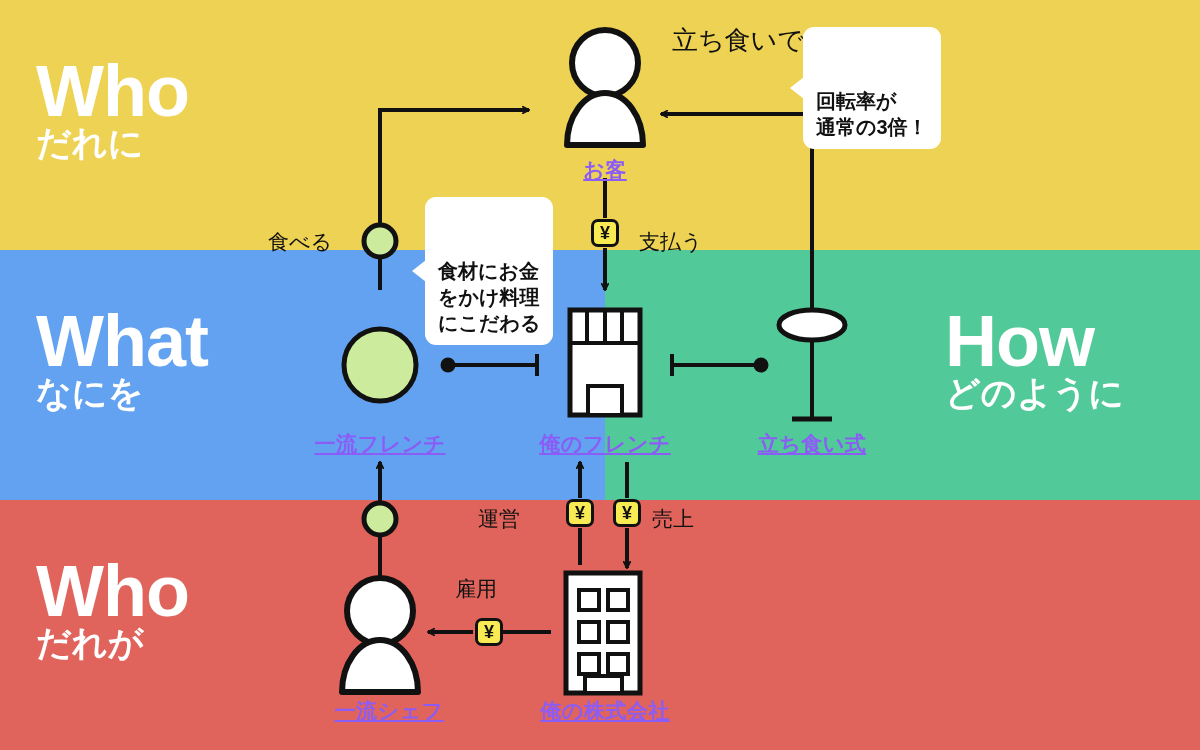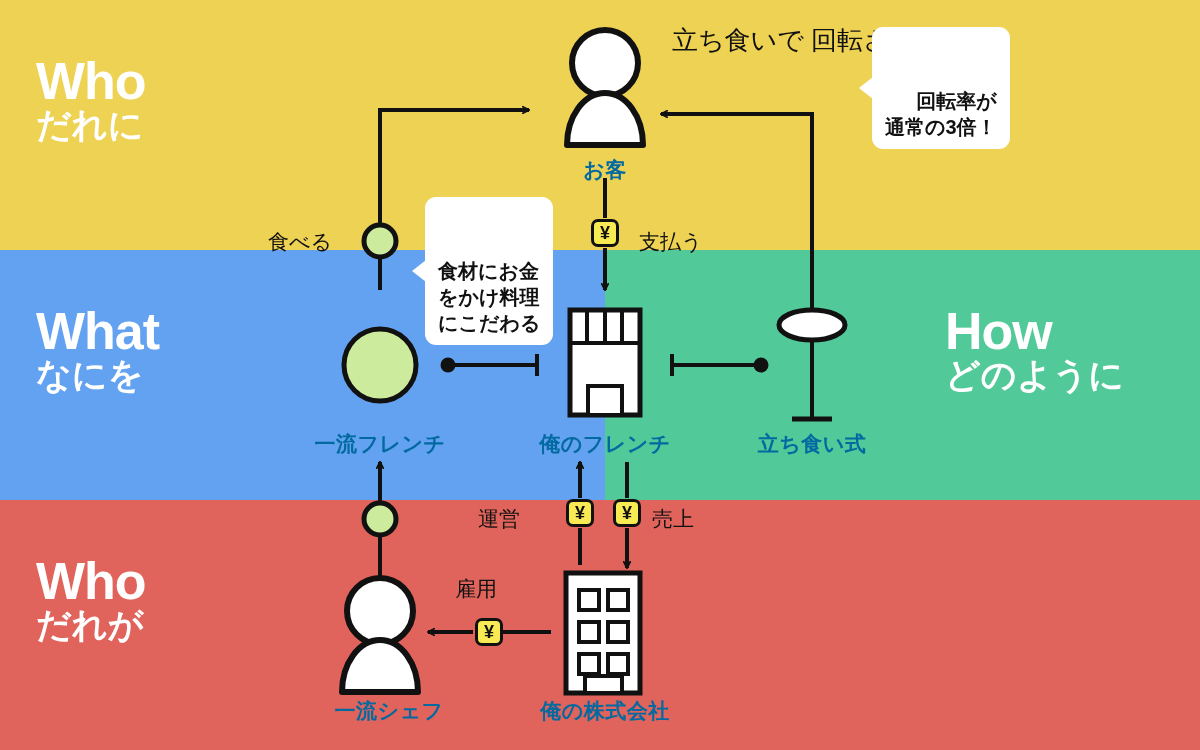--- a/index.html
+++ b/index.html
@@ -25,21 +25,21 @@
   #band-how       { left: 605px; top: 250px; width: 595px; height: 250px; background: #52c998; }
   #band-who-bot   { left: 0;    top: 500px; width: 1200px; height: 250px; background: #e0645b; }
 
   
   .section-head {
     position: absolute;
     color: #ffffff;
     user-select: none;
   }
   .section-head .en {
-    font-size: 52px;
+    font-size: 72px;
     font-weight: 700;
     line-height: 0.92;
     letter-spacing: -1px;
     display: block;
   }
   .section-head .jp {
     font-size: 35px;
     font-weight: 700;
     line-height: 1.1;
     display: block;
@@ -53,26 +53,27 @@
   #wires {
     position: absolute;
     left: 0; top: 0;
     width: 1200px; height: 750px;
     pointer-events: none;
   }
 
   
   .caption {
     position: absolute;
-    color: #0369a1;
+    color: #8b5cf6;
     font-size: 21px;
     font-weight: 700;
     white-space: nowrap;
     letter-spacing: 0.5px;
     user-select: none;
+    text-decoration: underline;
   }
   .caption.center { transform: translateX(-50%); }
 
   
   .edge-label {
     position: absolute;
     color: #111111;
     font-size: 21px;
     font-weight: 500;
     white-space: nowrap;
@@ -103,21 +104,21 @@
   }
   
   .balloon.tail-left .tail {
     left: -13px;
     top: 50%;
     margin-top: -11px;
     border-top: 11px solid transparent;
     border-bottom: 11px solid transparent;
     border-right: 14px solid #ffffff;
   }
-  #balloon-kaiten { left: 872px; top: 27px; text-align: right; }
+  #balloon-kaiten { left: 803px; top: 27px; text-align: left; }
   #balloon-shokuzai { left: 425px; top: 197px; }
 
   
   .yen-badge {
     position: absolute;
     width: 28px;
     height: 28px;
     background: #f7ea52;
     border: 3.5px solid #111111;
     border-radius: 7px;

